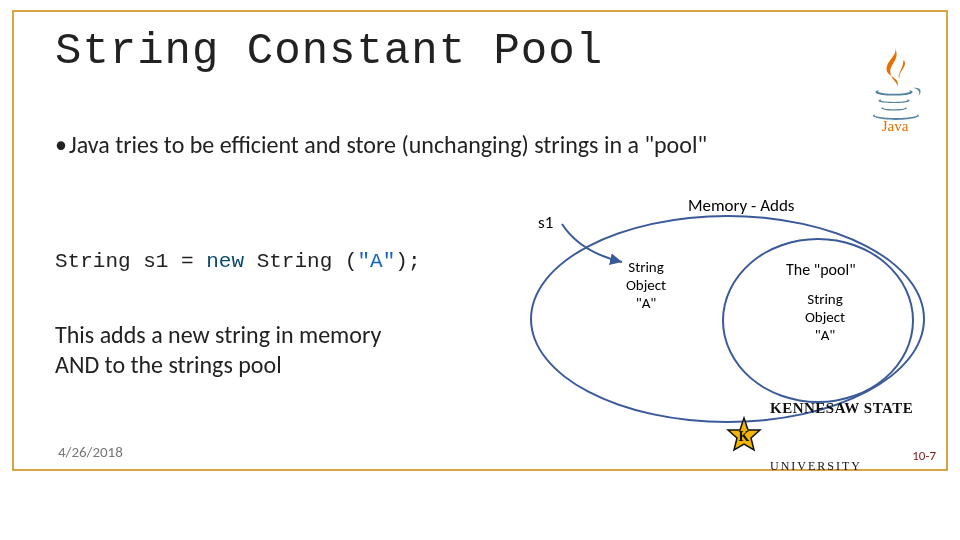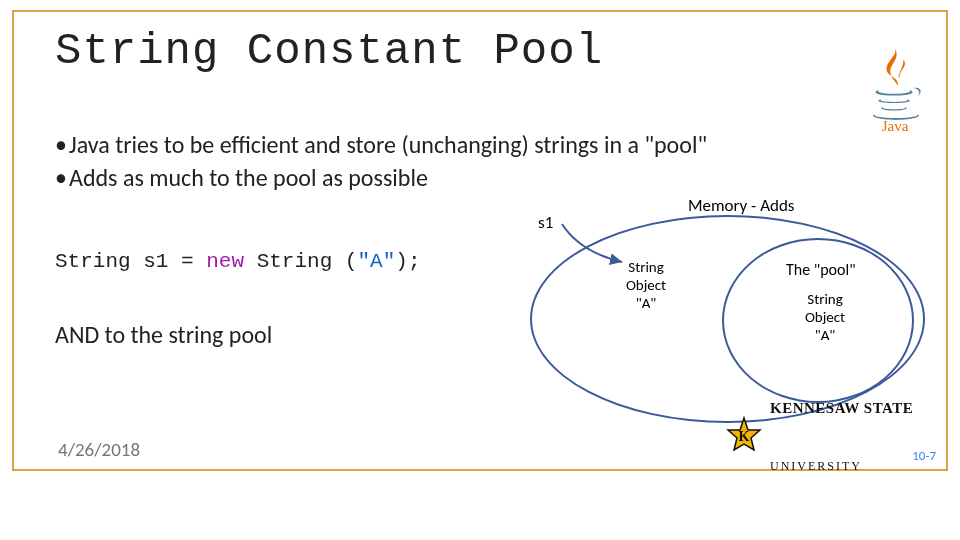--- a/index.html
+++ b/index.html
@@ -35,21 +35,21 @@
   }
   .bullets .b { margin-bottom: 4px; }
   .bullets .dot { display:inline-block; width: 14px; }
   .code {
     position: absolute;
     left: 55px; top: 250px;
     font-family: Consolas, 'Courier New', monospace;
     font-size: 21px;
     color: #222;
   }
-  .code .kw { color: #a21caf; }
+  .code .kw { color: #0c4a6e; }
   .code .str { color: #1565c0; }
   .body2 {
     position: absolute;
     left: 55px; top: 320px;
     width: 400px;
     font-size: 24px;
     color: #222;
     line-height: 1.25;
   }
   .s1-label {
@@ -124,28 +124,28 @@
     width: 40px; height: 40px;
     flex: 0 0 40px;
     margin-right: 6px;
   }
   .ksu-text { display:flex; flex-direction:column; line-height:1; }
   .ksu-text .l1 { font-family: 'Times New Roman', serif; font-size: 15px; font-weight: 700; letter-spacing: 0.5px; color:#111; }
   .ksu-text .l2 { font-family: 'Times New Roman', serif; font-size: 12px; letter-spacing: 2px; color:#111;margin-top:44px; }
   .date {
     position: absolute;
     left: 58px; bottom: 20px;
-    font-size: 19px;
+    font-size: 15px;
     color: #777;
   }
   .pagenum {
     position: absolute;
     right: 24px; bottom: 18px;
     font-size: 13px;
-    color: #3b82f6;
+    color: #7f1d1d;
   }
 </style>
 </head>
 <body>
 
 <div class="slide">
   <div class="outer-border"></div>
 
   <div class="inner-box">String Constant Pool</div>
 
@@ -157,29 +157,29 @@
       <path d="M20 60 C14 62 18 64 34 64 C50 64 54 62 48 60 C50 62 44 62.8 34 62.8 C24 62.8 18 62 20 60 Z" fill="#5382A1"></path>
       <path d="M22 68 C18 70 22 72 34 72 C46 72 50 70 46 68 C48 70 42 70.6 34 70.6 C26 70.6 20 70 22 68 Z" fill="#5382A1"></path>
       <path d="M54 48 C62 46 66 52 58 58 C64 54 60 48 54 48 Z" fill="#5382A1"></path>
       <path d="M14 76 C6 78 18 82 36 82 C54 82 66 78 58 76 C62 78 52 80 36 80 C20 80 10 78 14 76 Z" fill="#5382A1"></path>
       <text x="35" y="94" text-anchor="middle" font-family="Georgia, serif" font-size="16" fill="#E76F00">Java</text>
     </svg>
   </div>
 
   <div class="bullets">
     <div class="b"><span class="dot">•</span><span>Java tries to be efficient and store (unchanging) strings in a "pool"</span></div>
-    <div class="b"><span class="dot">•</span><span>Adds as much to the pool as possible</span></div>
   </div>
 
   <div class="code">
     <span>String s1 = </span><span class="kw">new</span><span> String (</span><span class="str">"A"</span><span>);</span>
   </div>
 
   <div class="body2">
-    <div>AND to the string pool</div>
+    <div>This adds a new string in memory</div>
+    <div>AND to the strings pool</div>
   </div>
 
   <div class="s1-label">s1</div>
   <div class="heap-label">Memory - Adds</div>
 
   <div class="heap-ellipse"></div>
   <div class="pool-ellipse"></div>
 
   <svg class="arrow" viewBox="0 0 70 45">
     <defs>

